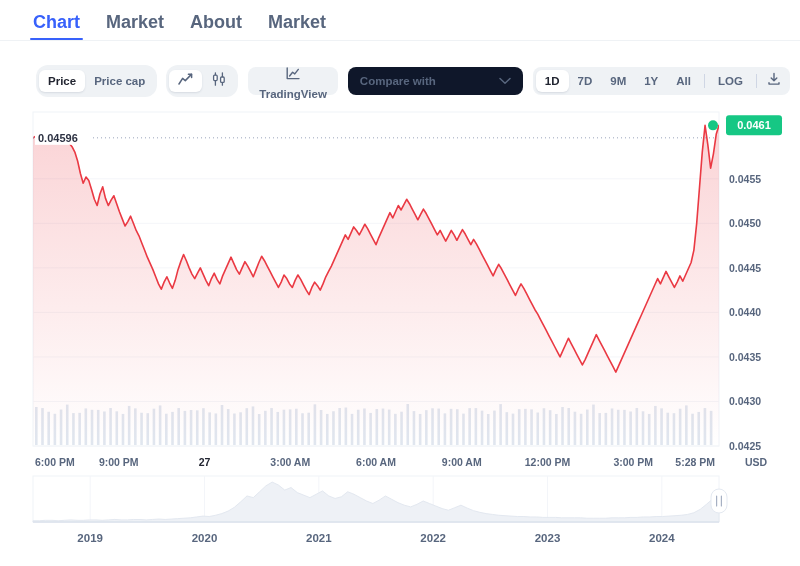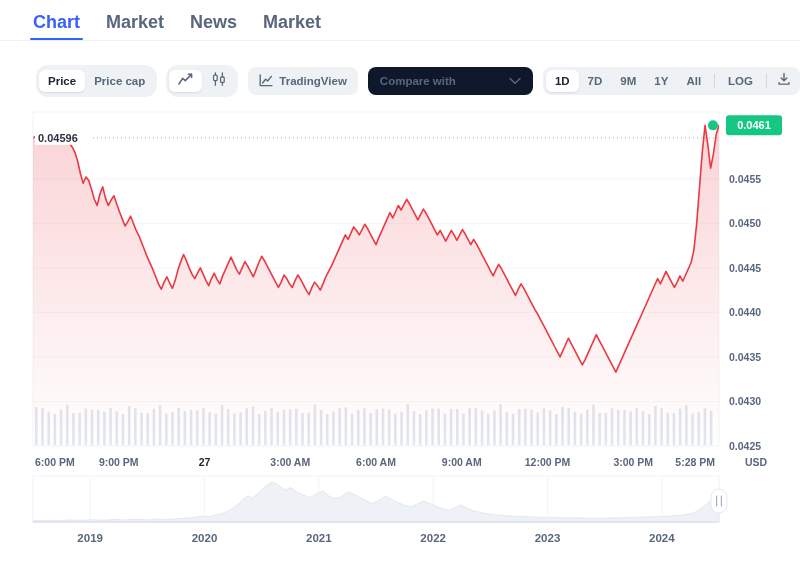--- a/index.html
+++ b/index.html
@@ -113,20 +113,21 @@
     gap: 6px;
     background: #eff2f5;
     border-radius: 8px;
     height: 28px;
     padding: 0 11px;
     font-size: 11.5px;
     font-weight: 700;
     color: #58667e;
     cursor: pointer;
     box-sizing: border-box;
+    flex-direction: column;
   }
   .compare {
     margin-left: 10px;
     display: flex;
     align-items: center;
     justify-content: space-between;
     background: #0f172a;
     border-radius: 8px;
     height: 28px;
     width: 175px;
@@ -224,21 +225,21 @@
     height: 78px;
   }
 </style>
 </head>
 <body>
 
 <div class="tabs-bar">
   <div class="tabs">
     <div class="tab active">Chart</div>
     <div class="tab">Market</div>
-    <div class="tab">News</div>
+    <div class="tab">About</div>
     <div class="tab">Market</div>
   </div>
 </div>
 
 <div class="toolbar">
 
   <div class="seg">
     <div class="seg-btn active">Price</div>
     <div class="seg-btn">Price cap</div>
   </div>

